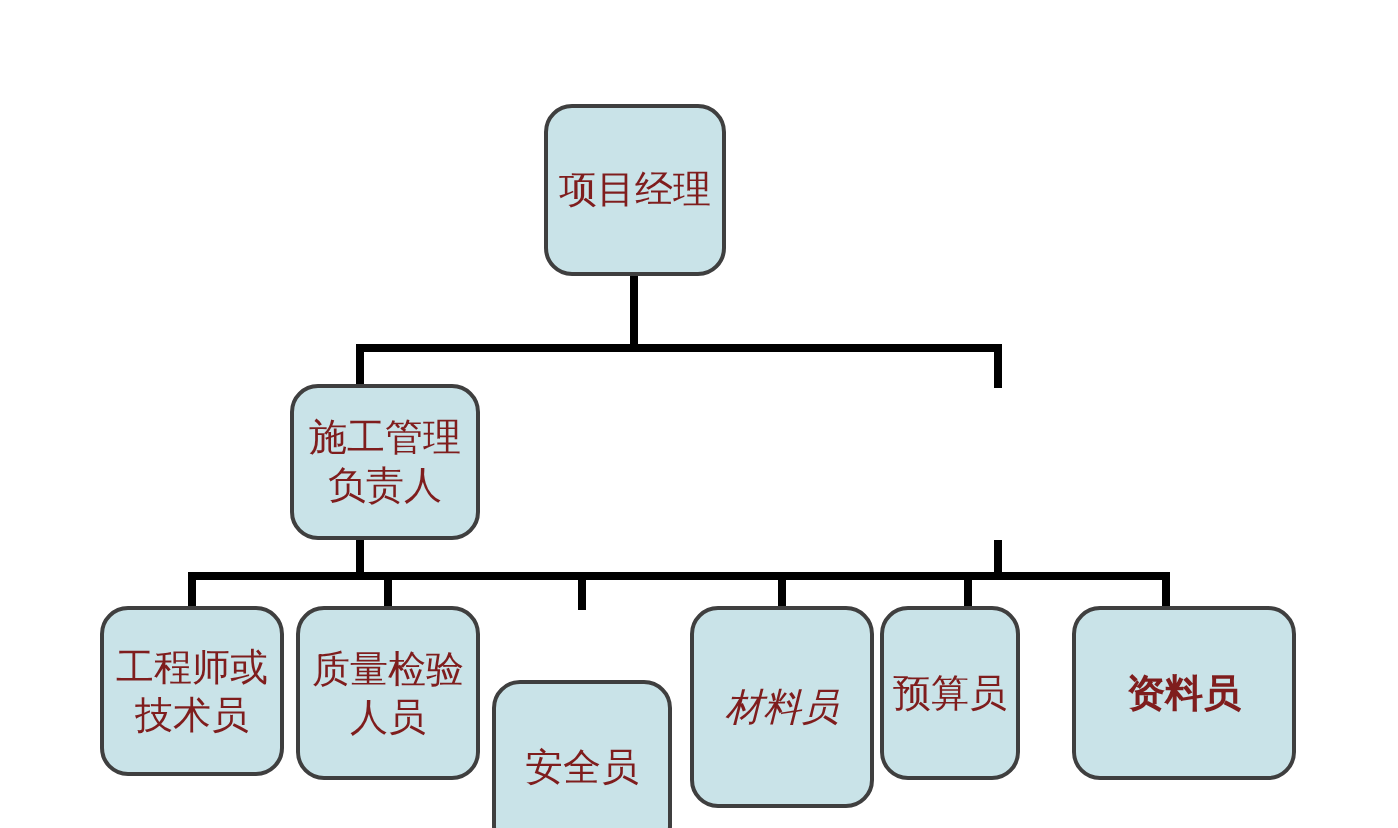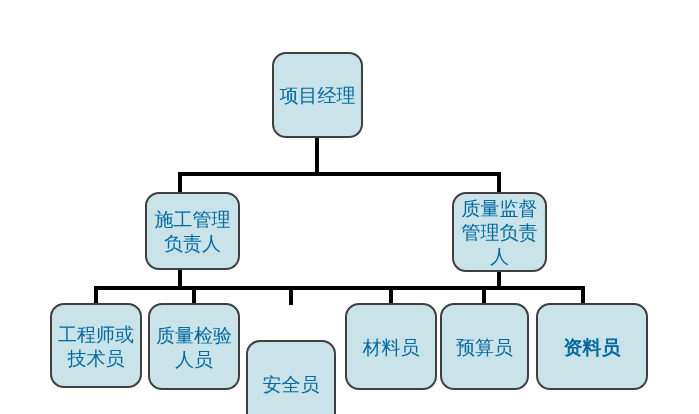--- a/index.html
+++ b/index.html
@@ -13,34 +13,34 @@
   .node{
     position:absolute;
     background:#c9e3e8;
     border:2px solid #3f3f3f;
     border-radius:14px;
     box-sizing:border-box;
     display:flex;
     align-items:center;
     justify-content:center;
     text-align:center;
-    color:#0369a1;
+    color:#7f1d1d;
     font-size:19px;
     line-height:24px;
   }
   .node .lbl{white-space:pre-line;}
   .line{position:absolute;background:#000000;}
   .root   {left:272px;top:52px; width:91px;height:86px;}
   .l2a    {left:133px;top:192px;width:95px;height:78px;margin-left:12px;}
   .l2b    {left:452px;top:192px;width:95px;height:80px;}
   .l3a    {left:50px; top:303px;width:92px;height:85px;}
   .l3b    {left:148px;top:303px;width:92px;height:87px;}
   .l3c    {left:246px;top:303px;width:90px;height:87px;margin-top:37px;}
-  .l3d    {left:345px;top:303px;width:92px;height:87px;}
-  .l3e    {left:440px;top:303px;width:89px;height:87px;}
+  .l3d    {left:345px;top:303px;width:92px;height:101px;font-style:italic;}
+  .l3e    {left:440px;top:303px;width:70px;height:87px;}
   .l3f    {left:536px;top:303px;width:112px;height:87px;font-weight:bold;}
 </style>
 </head>
 <body>
 
 <div class="canvas">
 
   <div class="line" style="left:315px;top:136px;width:4px;height:40px;"></div>
   <div class="line" style="left:178px;top:172px;width:323px;height:4px;"></div>
   <div class="line" style="left:178px;top:172px;width:4px;height:22px;"></div>
@@ -57,25 +57,20 @@
   <div class="line" style="left:581px;top:286px;width:4px;height:19px;"></div>
 
   <div class="node root">
     <span class="lbl">项目经理</span>
   </div>
 
   <div class="node l2a">
     <span class="lbl">施工管理
 负责人</span>
   </div>
-  <div class="node l2b">
-    <span class="lbl">质量监督
-管理负责
-人</span>
-  </div>
 
   <div class="node l3a">
     <span class="lbl">工程师或
 技术员</span>
   </div>
   <div class="node l3b">
     <span class="lbl">质量检验
 人员</span>
   </div>
   <div class="node l3c">

